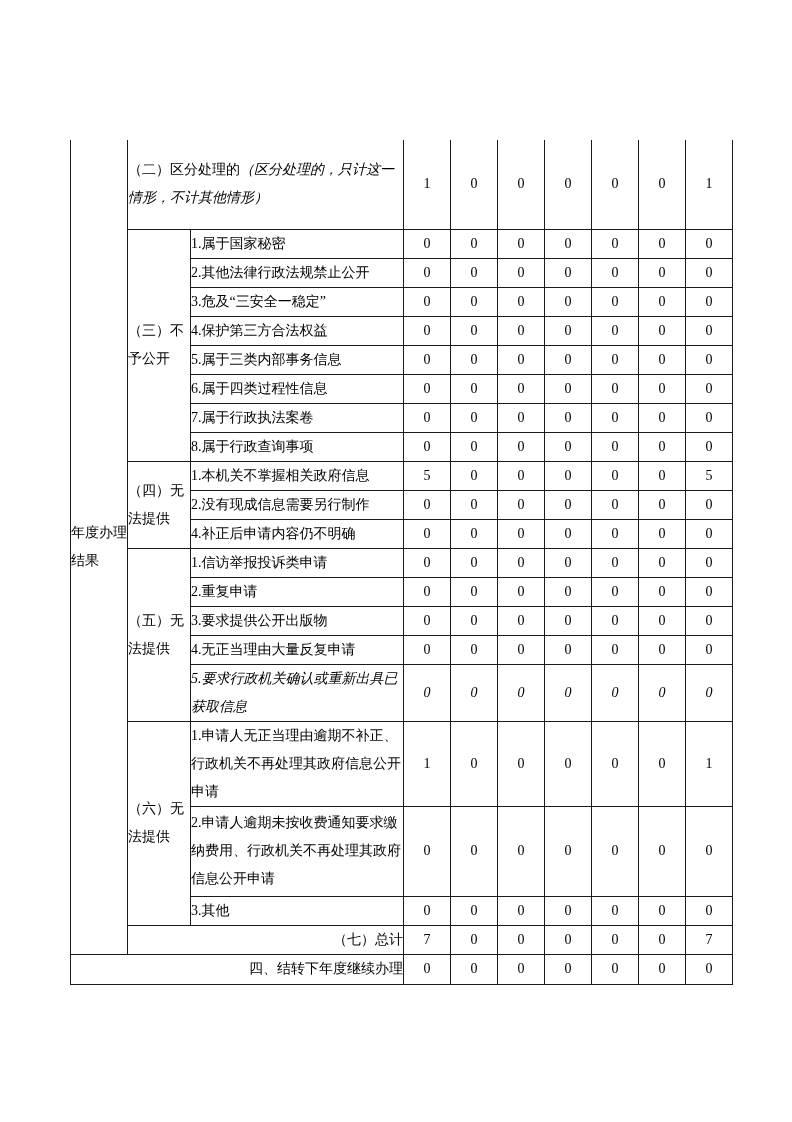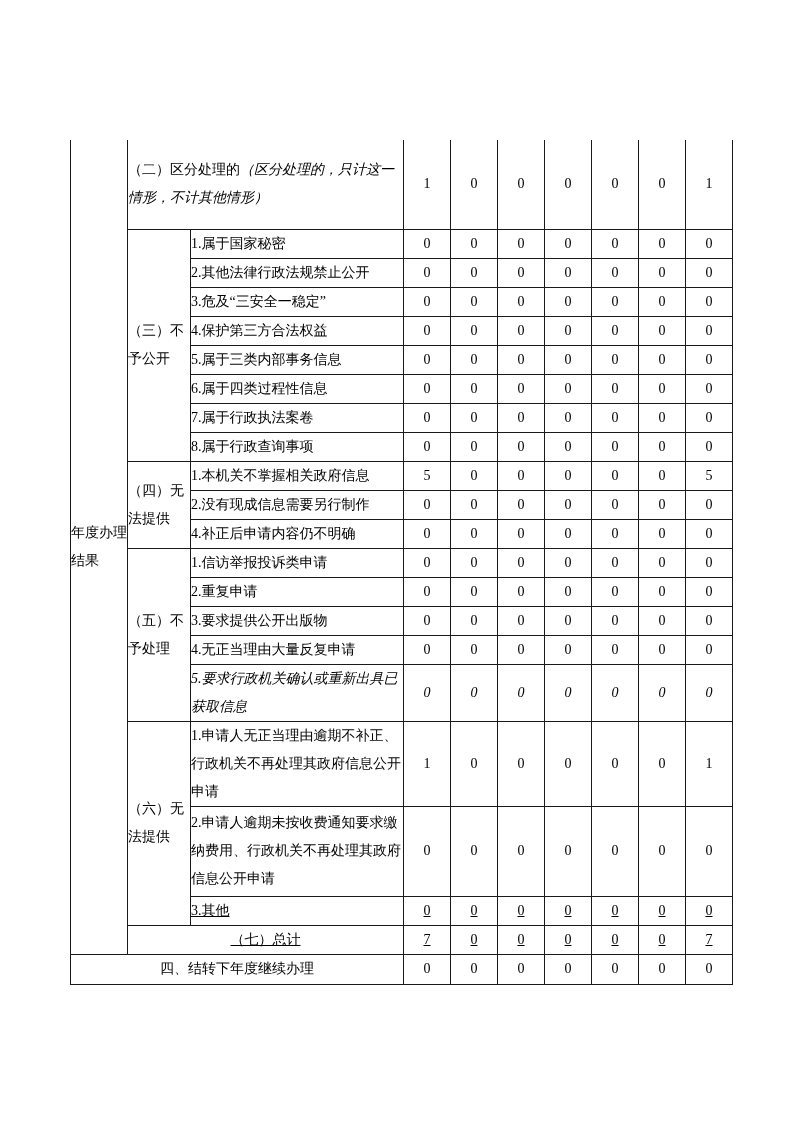--- a/index.html
+++ b/index.html
@@ -19,23 +19,23 @@
     word-break:break-all;overflow:hidden;
   }
   
   tr.first > td{border-top:none;}
   .c1{vertical-align:top;padding:6px 4px 0 7px;line-height:27px;}
   .sec{padding:0 2px 0 7px;line-height:28px;margin-left:40px;}
   .item{padding:0 3px 0 6px;text-align:left;margin-top:36px;}
   .merge{vertical-align:top;padding:4px 5px 0 6px;text-align:left;}
   .val{text-align:center;font-family:"Liberation Serif","DejaVu Serif",serif;}
   .note{font-style:italic;}
-  .full{padding:0 3px 0 6px;text-align:center;}
+  .full{padding:0 3px 0 6px;text-align:right;}
   tr.h89{height:89px;} tr.h29{height:29px;} tr.h56{height:56px;font-style:italic;}
-  tr.h84{height:84px;} tr.h90{height:90px;} tr.h28{height:28px;text-decoration:underline;} tr.h30{height:30px;}
+  tr.h84{height:84px;} tr.h90{height:90px;} tr.h28{height:28px;} tr.h30{height:30px;}
 </style>
 </head>
 <body>
 
 <div class="page">
 <table class="tbl">
 <colgroup>
   <col style="width:57px">
         <col style="width:63px">
         <col style="width:213px">
@@ -168,21 +168,21 @@
     <td class="val">0</td>
     <td class="val">0</td>
     <td class="val">0</td>
     <td class="val">0</td>
     <td class="val">0</td>
     <td class="val">0</td>
     <td class="val">0</td>
   </tr>
 
   <tr class="h29">
-    <td class="sec" rowspan="5">（五）不予处理</td>
+    <td class="sec" rowspan="5">（五）无法提供</td>
     <td class="item">1.信访举报投诉类申请</td>
     <td class="val">0</td>
     <td class="val">0</td>
     <td class="val">0</td>
     <td class="val">0</td>
     <td class="val">0</td>
     <td class="val">0</td>
     <td class="val">0</td>
   </tr>
   <tr class="h29">

